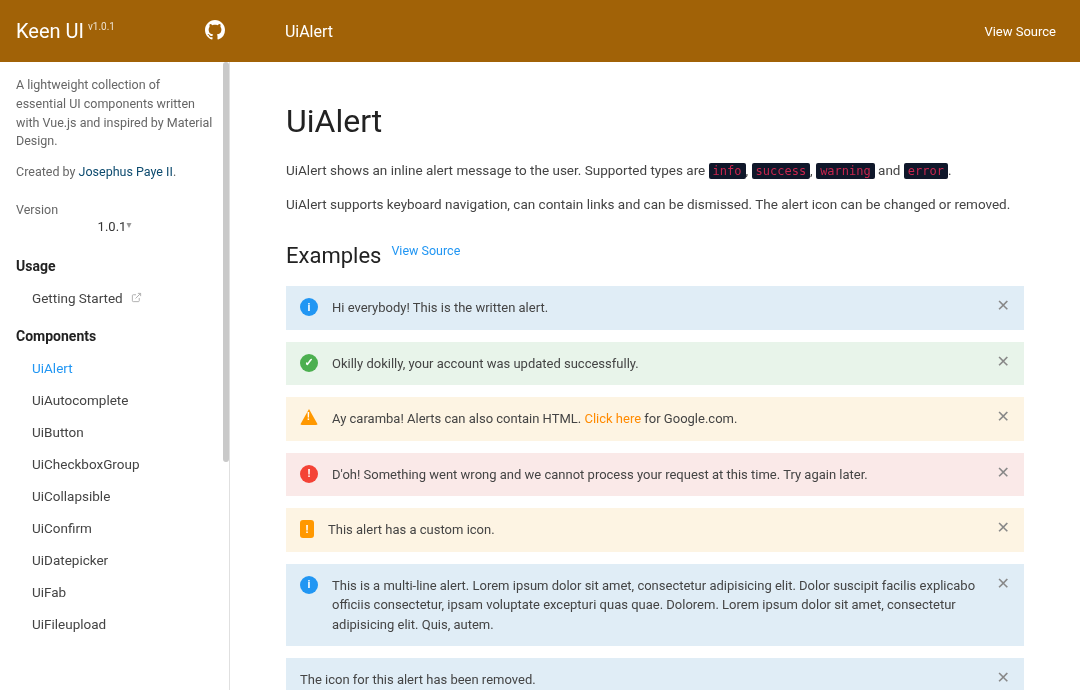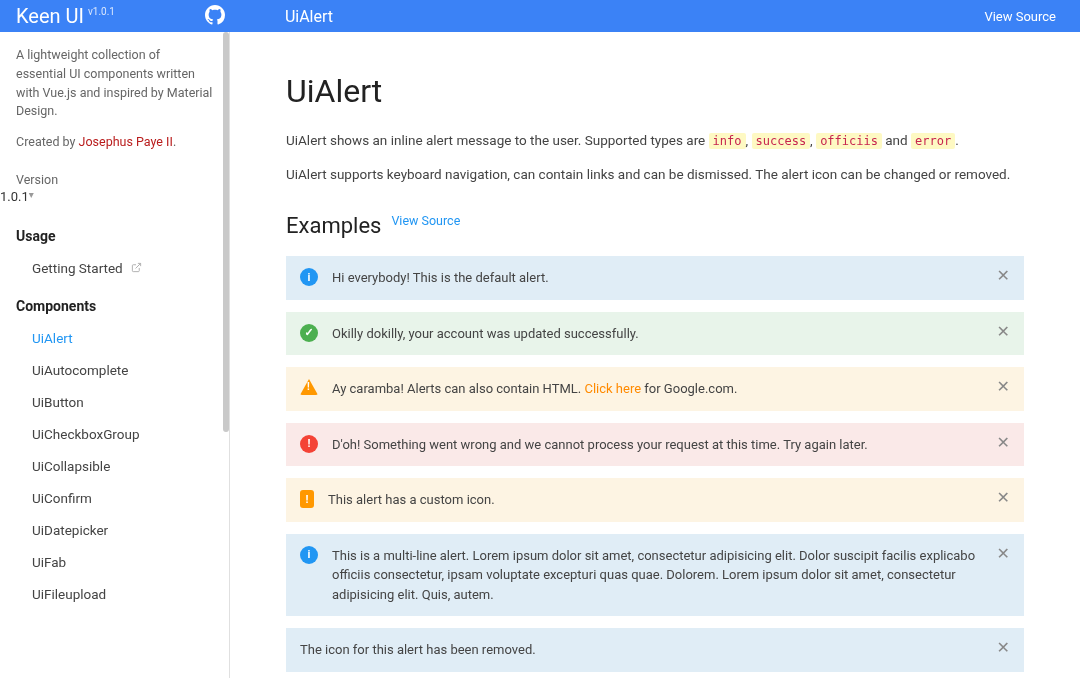--- a/index.html
+++ b/index.html
@@ -1,38 +1,38 @@
 <!DOCTYPE html>
 <html><head>
 <meta charset="utf-8">
 <style>
 * { box-sizing: border-box; margin: 0; padding: 0; }
 body { font-family: -apple-system, BlinkMacSystemFont, "Segoe UI", Roboto, sans-serif; font-size: 14px; color: #333; background: #fff; }
-.header { background: #3b82f6; color: #fff; height: 32px; display: flex; align-items: center; padding: 0 16px; }
+.header { background: #a16207; color: #fff; height: 62px; display: flex; align-items: center; padding: 0 16px; }
 .logo { font-size: 20px; font-weight: 400; }
 .version-badge { font-size: 10px; opacity: 0.8; margin-left: 4px; vertical-align: super; }
 .github-icon { margin-left: 90px; }
 .header-title { margin-left: 60px; font-size: 16px; }
 .header-spacer { flex: 1; }
 .view-source-header { font-size: 13px; margin-right: 8px; }
 .layout { display: flex; height: calc(100vh - 44px); }
 .sidebar { width: 230px; border-right: 1px solid #e0e0e0; overflow-y: auto; padding: 14px 0; position: relative; }
 .sidebar-desc { padding: 0 16px 12px; font-size: 12.5px; color: #666; line-height: 1.5; }
-.sidebar-desc a { color: #b91c1c; text-decoration: none; }
+.sidebar-desc a { color: #0c4a6e; text-decoration: none; }
 .sidebar-version-label { padding: 8px 16px 2px; font-size: 12.5px; color: #666; }
-.sidebar-version { padding: 0 0 10px; font-size: 13px; display: flex; justify-content: flex-start; }
+.sidebar-version { padding: 0 0 10px; font-size: 13px; display: flex; justify-content: center; }
 .sidebar-version .caret { color: #999; font-size: 10px; }
 .sidebar-section { padding: 14px 16px 8px; font-size: 14px; font-weight: 700; color: #222; }
 .sidebar-item { padding: 8px 16px 8px 32px; font-size: 13.5px; color: #444; cursor: pointer; display: flex; align-items: center; text-align: right; }
 .sidebar-item.active { color: #2196f3; }
 .sidebar-item .ext { margin-left: 8px; opacity: 0.55; }
 .main { flex: 1; overflow-y: auto; padding: 40px 56px; }
 .page-title { font-size: 32px; font-weight: 400; color: #222; margin-bottom: 20px; }
 .intro { font-size: 13.5px; color: #444; line-height: 1.6; margin-bottom: 12px; }
-code.tag { background: #fef9c3; color: #c7254e; font-family: monospace; font-size: 12px; padding: 1px 4px; border-radius: 2px; }
+code.tag { background: #0f172a; color: #c7254e; font-family: monospace; font-size: 12px; padding: 1px 4px; border-radius: 2px; }
 .examples-heading { font-size: 22px; font-weight: 400; color: #222; margin-top: 28px; margin-bottom: 18px; display: flex; align-items: flex-start; }
 .examples-heading a { font-size: 12.5px; color: #2196f3; margin-left: 10px; text-decoration: none; }
 .alert { display: flex; align-items: flex-start; padding: 12px 14px; margin-bottom: 12px; font-size: 13px; color: #444; }
 .alert-info { background: #e0edf6; }
 .alert-success { background: #e8f4ea; }
 .alert-warning { background: #fdf4e3; }
 .alert-error { background: #fae9e8; }
 .alert-icon { width: 18px; height: 18px; border-radius: 50%; display: inline-flex; align-items: center; justify-content: center; color: #fff; font-size: 11px; font-weight: bold; margin-right: 14px; flex-shrink: 0; }
 .icon-info { background: #2196f3; }
 .icon-success { background: #4caf50; }
@@ -103,35 +103,35 @@
         <div class="sidebar-item">UiFileupload</div>
       </div>
   </div>
 
   <div class="main">
     <h1 class="page-title">UiAlert</h1>
     <p class="intro">
       <span>UiAlert shows an inline alert message to the user. Supported types are </span>
       <code class="tag">info</code>,
       <code class="tag">success</code>,
-      <code class="tag">officiis</code>
+      <code class="tag">warning</code>
       <span> and </span>
       <code class="tag">error</code>.
     </p>
     <p class="intro">UiAlert supports keyboard navigation, can contain links and can be dismissed. The alert icon can be changed or removed.</p>
 
     <div class="examples-heading">
       <span>Examples</span>
       <a href="#">View Source</a>
     </div>
 
     <div id="alerts-list">
         <div class="alert alert-info">
           <span class="alert-icon icon-info">i</span>
-          <div class="alert-body"><span>Hi everybody! This is the default alert.</span></div>
+          <div class="alert-body"><span>Hi everybody! This is the written alert.</span></div>
           <span class="alert-close">✕</span>
         </div>
         <div class="alert alert-success">
           <span class="alert-icon icon-success">✓</span>
           <div class="alert-body"><span>Okilly dokilly, your account was updated successfully.</span></div>
           <span class="alert-close">✕</span>
         </div>
         <div class="alert alert-warning">
           <span class="icon-warning-tri"></span>
           <div class="alert-body"><span>Ay caramba! Alerts can also contain HTML. </span><a href="#">Click here</a><span> for Google.com.</span></div>

